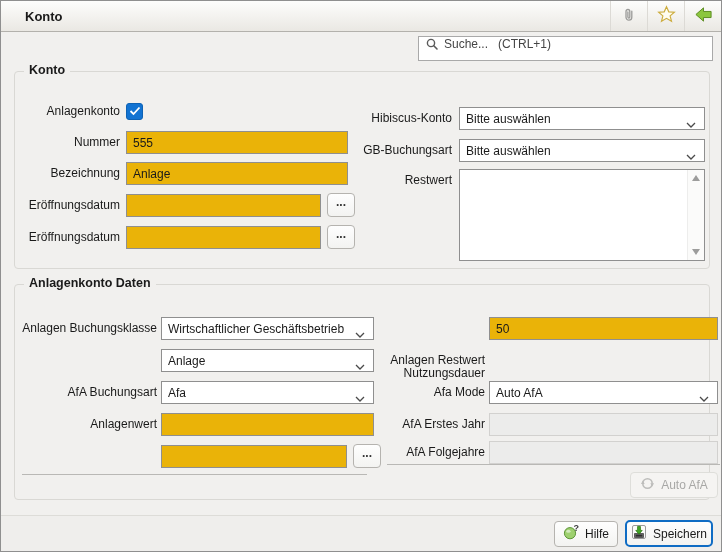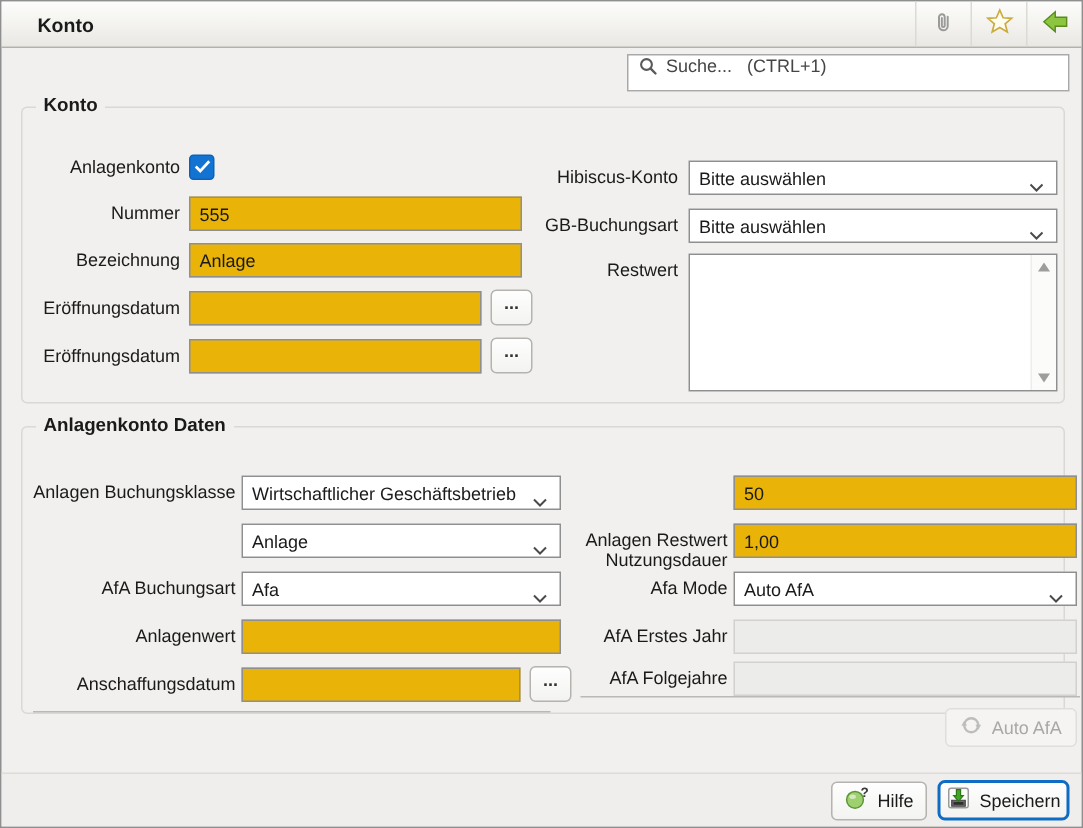--- a/index.html
+++ b/index.html
@@ -199,21 +199,21 @@
     <span class="lbl" style="left:300px; width:137px; top:97px;">Restwert</span>
     <div class="ta-wrap" style="left:444px; top:97px; width:246px; height:92px;">
       <textarea value="" style=""></textarea>
       <div class="vscroll">
         <span class="sb-arrow sb-up"></span>
         <span class="sb-arrow sb-down"></span>
       </div>
     </div>
   </div>
 
-  <div class="group" style="left:13px; top:283px; width:696px; height:192px;">
+  <div class="group" style="left:13px; top:283px; width:696px; height:216px;">
     <span class="legend">Anlagenkonto Daten</span>
 
     <span class="lbl" style="left:5px; width:137px; top:32px;">Anlagen Buchungsklasse</span>
     <div class="combo" style="left:146px; top:32px; width:213px;">
       <span style="overflow:hidden; white-space:nowrap;">Wirtschaftlicher Geschäftsbetrieb</span>
       <span class="chev"><svg width="10" height="6" viewBox="0 0 10 6">
             <polyline points="1,1 5,5 9,1" fill="none" stroke="#4a4a4a" stroke-width="1.3"></polyline>
           </svg></span>
     </div>
 
@@ -228,34 +228,32 @@
     <div class="combo" style="left:146px; top:96px; width:213px;">
       <span>Afa</span>
       <span class="chev"><svg width="10" height="6" viewBox="0 0 10 6">
             <polyline points="1,1 5,5 9,1" fill="none" stroke="#4a4a4a" stroke-width="1.3"></polyline>
           </svg></span>
     </div>
 
     <span class="lbl" style="left:5px; width:137px; top:128px;">Anlagenwert</span>
     <input class="tinput" style="left: 146px; top: 128px; width: 213px;" value="">
 
-    <span class="lbl" style="left:5px; width:137px; top:160px;">Anschaffungsdatum</span>
     <input class="tinput" style="left: 146px; top: 160px; width: 186px;" value="">
     <div class="browse-btn" style="left:338px; top:159px;">
         <span>...</span>
       </div>
 
     <div class="sep" style="left:7px; top:189px; width:345px;"></div>
 
 
     <span class="lbl" style="left:330px; width:140px; top:32px;margin-top:45px;">Nutzungsdauer</span>
     <input class="tinput" style="left: 474px; top: 32px; width: 229px;" value="50">
 
     <span class="lbl" style="left:330px; width:140px; top:64px;">Anlagen Restwert</span>
-    <input class="tinput" style="left: 474px; top: 64px; width: 229px;" value="1,00">
 
     <span class="lbl" style="left:330px; width:140px; top:96px;">Afa Mode</span>
     <div class="combo" style="left:474px; top:96px; width:229px;">
       <span>Auto AfA</span>
       <span class="chev"><svg width="10" height="6" viewBox="0 0 10 6">
             <polyline points="1,1 5,5 9,1" fill="none" stroke="#4a4a4a" stroke-width="1.3"></polyline>
           </svg></span>
     </div>
 
     <span class="lbl" style="left:330px; width:140px; top:128px;">AfA Erstes Jahr</span>

